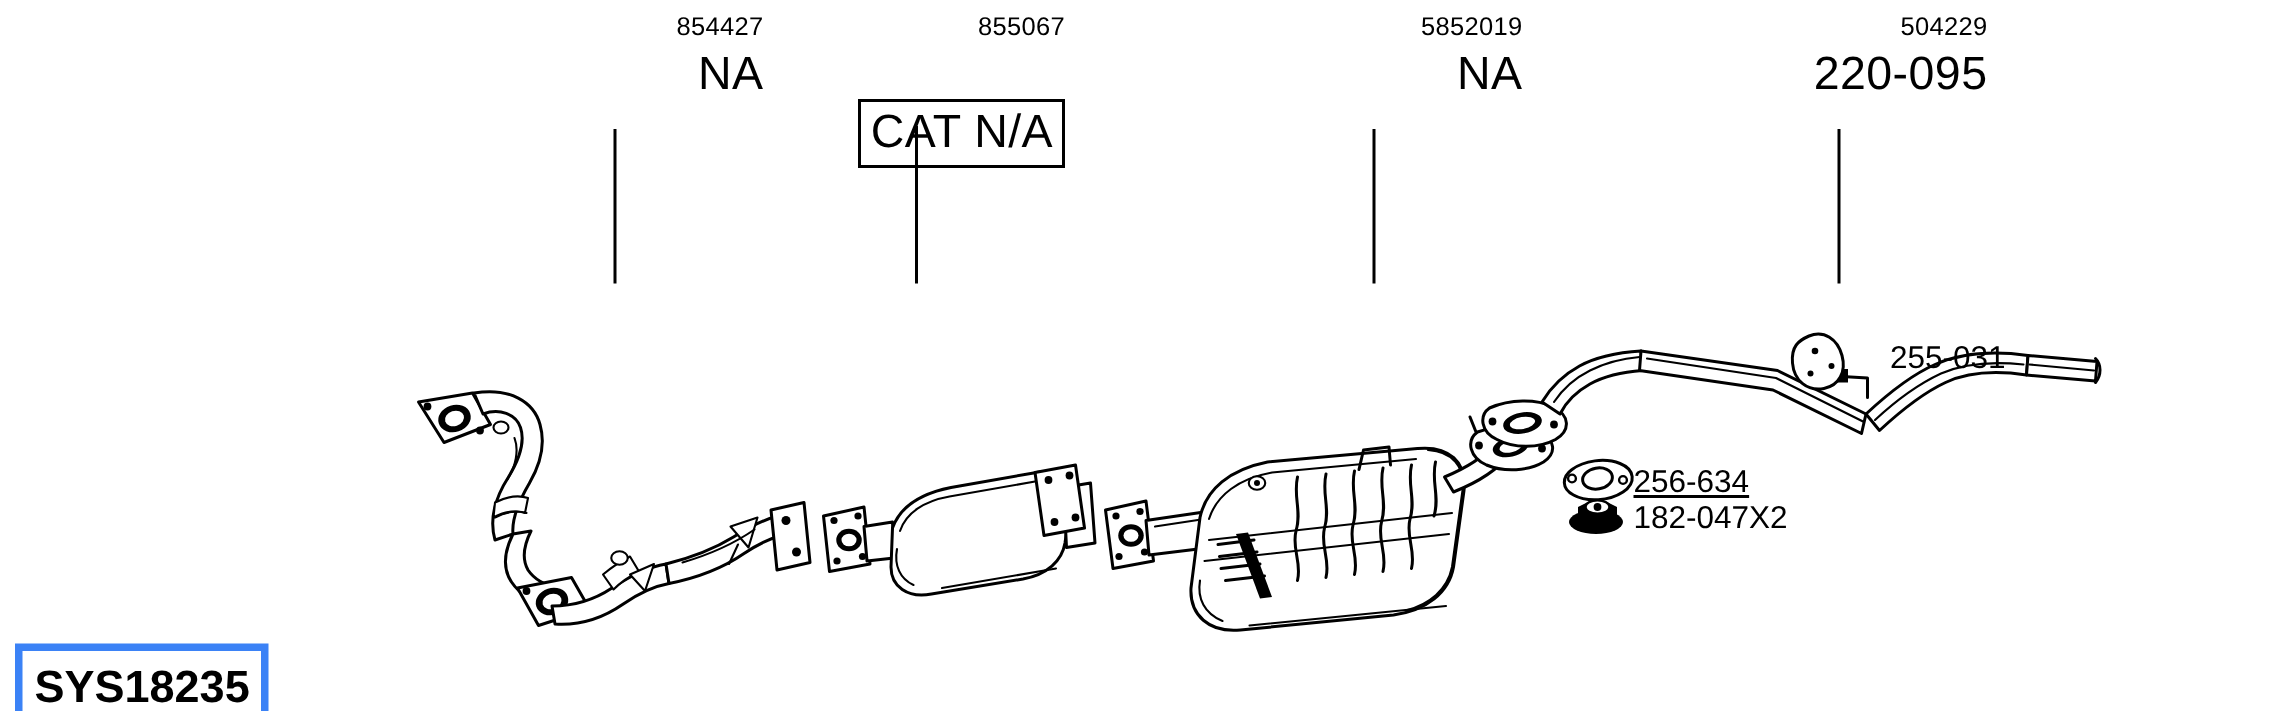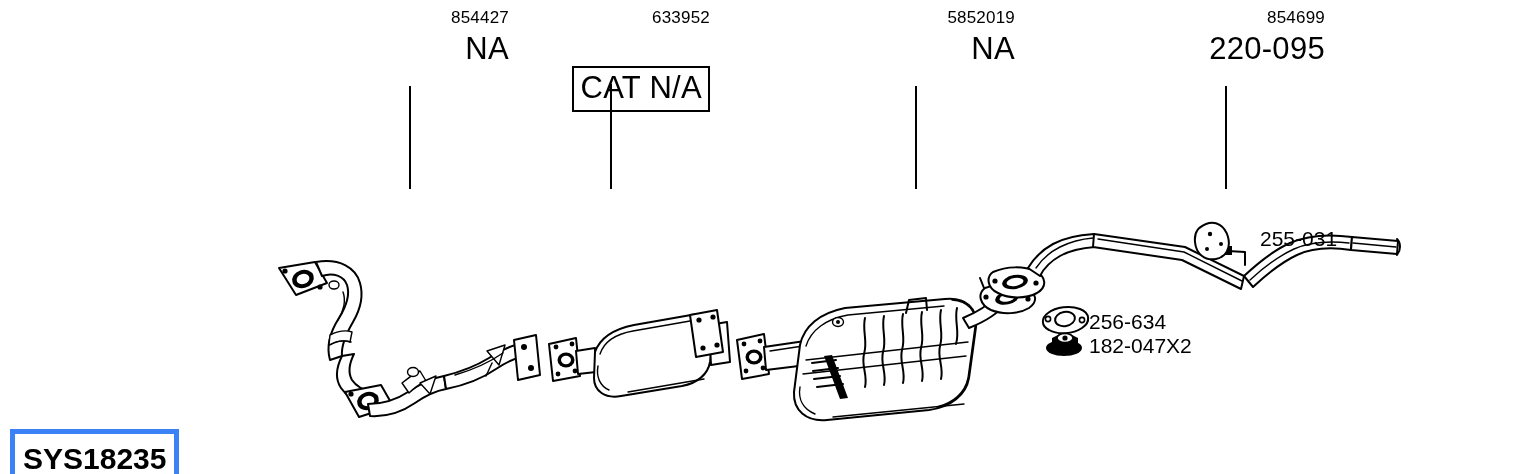--- a/index.html
+++ b/index.html
@@ -77,33 +77,33 @@
 
 <div id="stage">
 
   <div class="callout" style="left:309px; top:8px; width:200px;">
     <div class="ref">854427</div>
     <div class="part">NA</div>
   </div>
   <div class="leader" style="left:409px; top:86px; height:103px;"></div>
 
   <div class="callout" style="left:510px; top:8px; width:200px;">
-    <div class="ref">633952</div>
+    <div class="ref">855067</div>
     <div style="margin-top:2px;"><span class="part boxed">CAT N/A</span></div>
   </div>
   <div class="leader" style="left:610px; top:84px; height:105px;"></div>
 
   <div class="callout" style="left:815px; top:8px; width:200px;">
     <div class="ref">5852019</div>
     <div class="part">NA</div>
   </div>
   <div class="leader" style="left:915px; top:86px; height:103px;"></div>
 
   <div class="callout" style="left:1125px; top:8px; width:200px;">
-    <div class="ref">854699</div>
+    <div class="ref">504229</div>
     <div class="part">220-095</div>
   </div>
   <div class="leader" style="left:1225px; top:86px; height:103px;"></div>
 
   <svg width="1530" height="474" viewBox="0 0 1530 474" style="position:absolute; left:0; top:0;">
 
     <g>
 
       <g>
         <path class="wh" d="M279,268 L315,262 L327,283 L296,295 Z"></path>
@@ -311,18 +311,18 @@
 
     <g>
       <ellipse cx="1064" cy="348" rx="18" ry="8" fill="#000"></ellipse>
       <path class="bk" d="M1052,338 L1060,334 L1070,334 L1078,338 L1078,345 L1070,349 L1060,349 L1052,345 Z"></path>
       <ellipse cx="1065" cy="338" rx="8" ry="4.5" fill="#fff" stroke="#000" stroke-width="1.6"></ellipse>
       <circle cx="1065" cy="338" r="2.6" fill="#000"></circle>
     </g>
   </svg>
 
   <div class="hwlabel" style="left:1228px; top:225px;padding-left:32px;">255-031</div>
-  <div class="hwlabel" style="left:1089px; top:308px;">256-634</div>
+  <div class="hwlabel" style="left:1089px; top:308px;text-decoration:underline;">256-634</div>
   <div class="hwlabel" style="left:1089px; top:332px;">182-047X2</div>
 
   <div class="syslabel">SYS18235</div>
 
 </div>
 
 </body></html>

